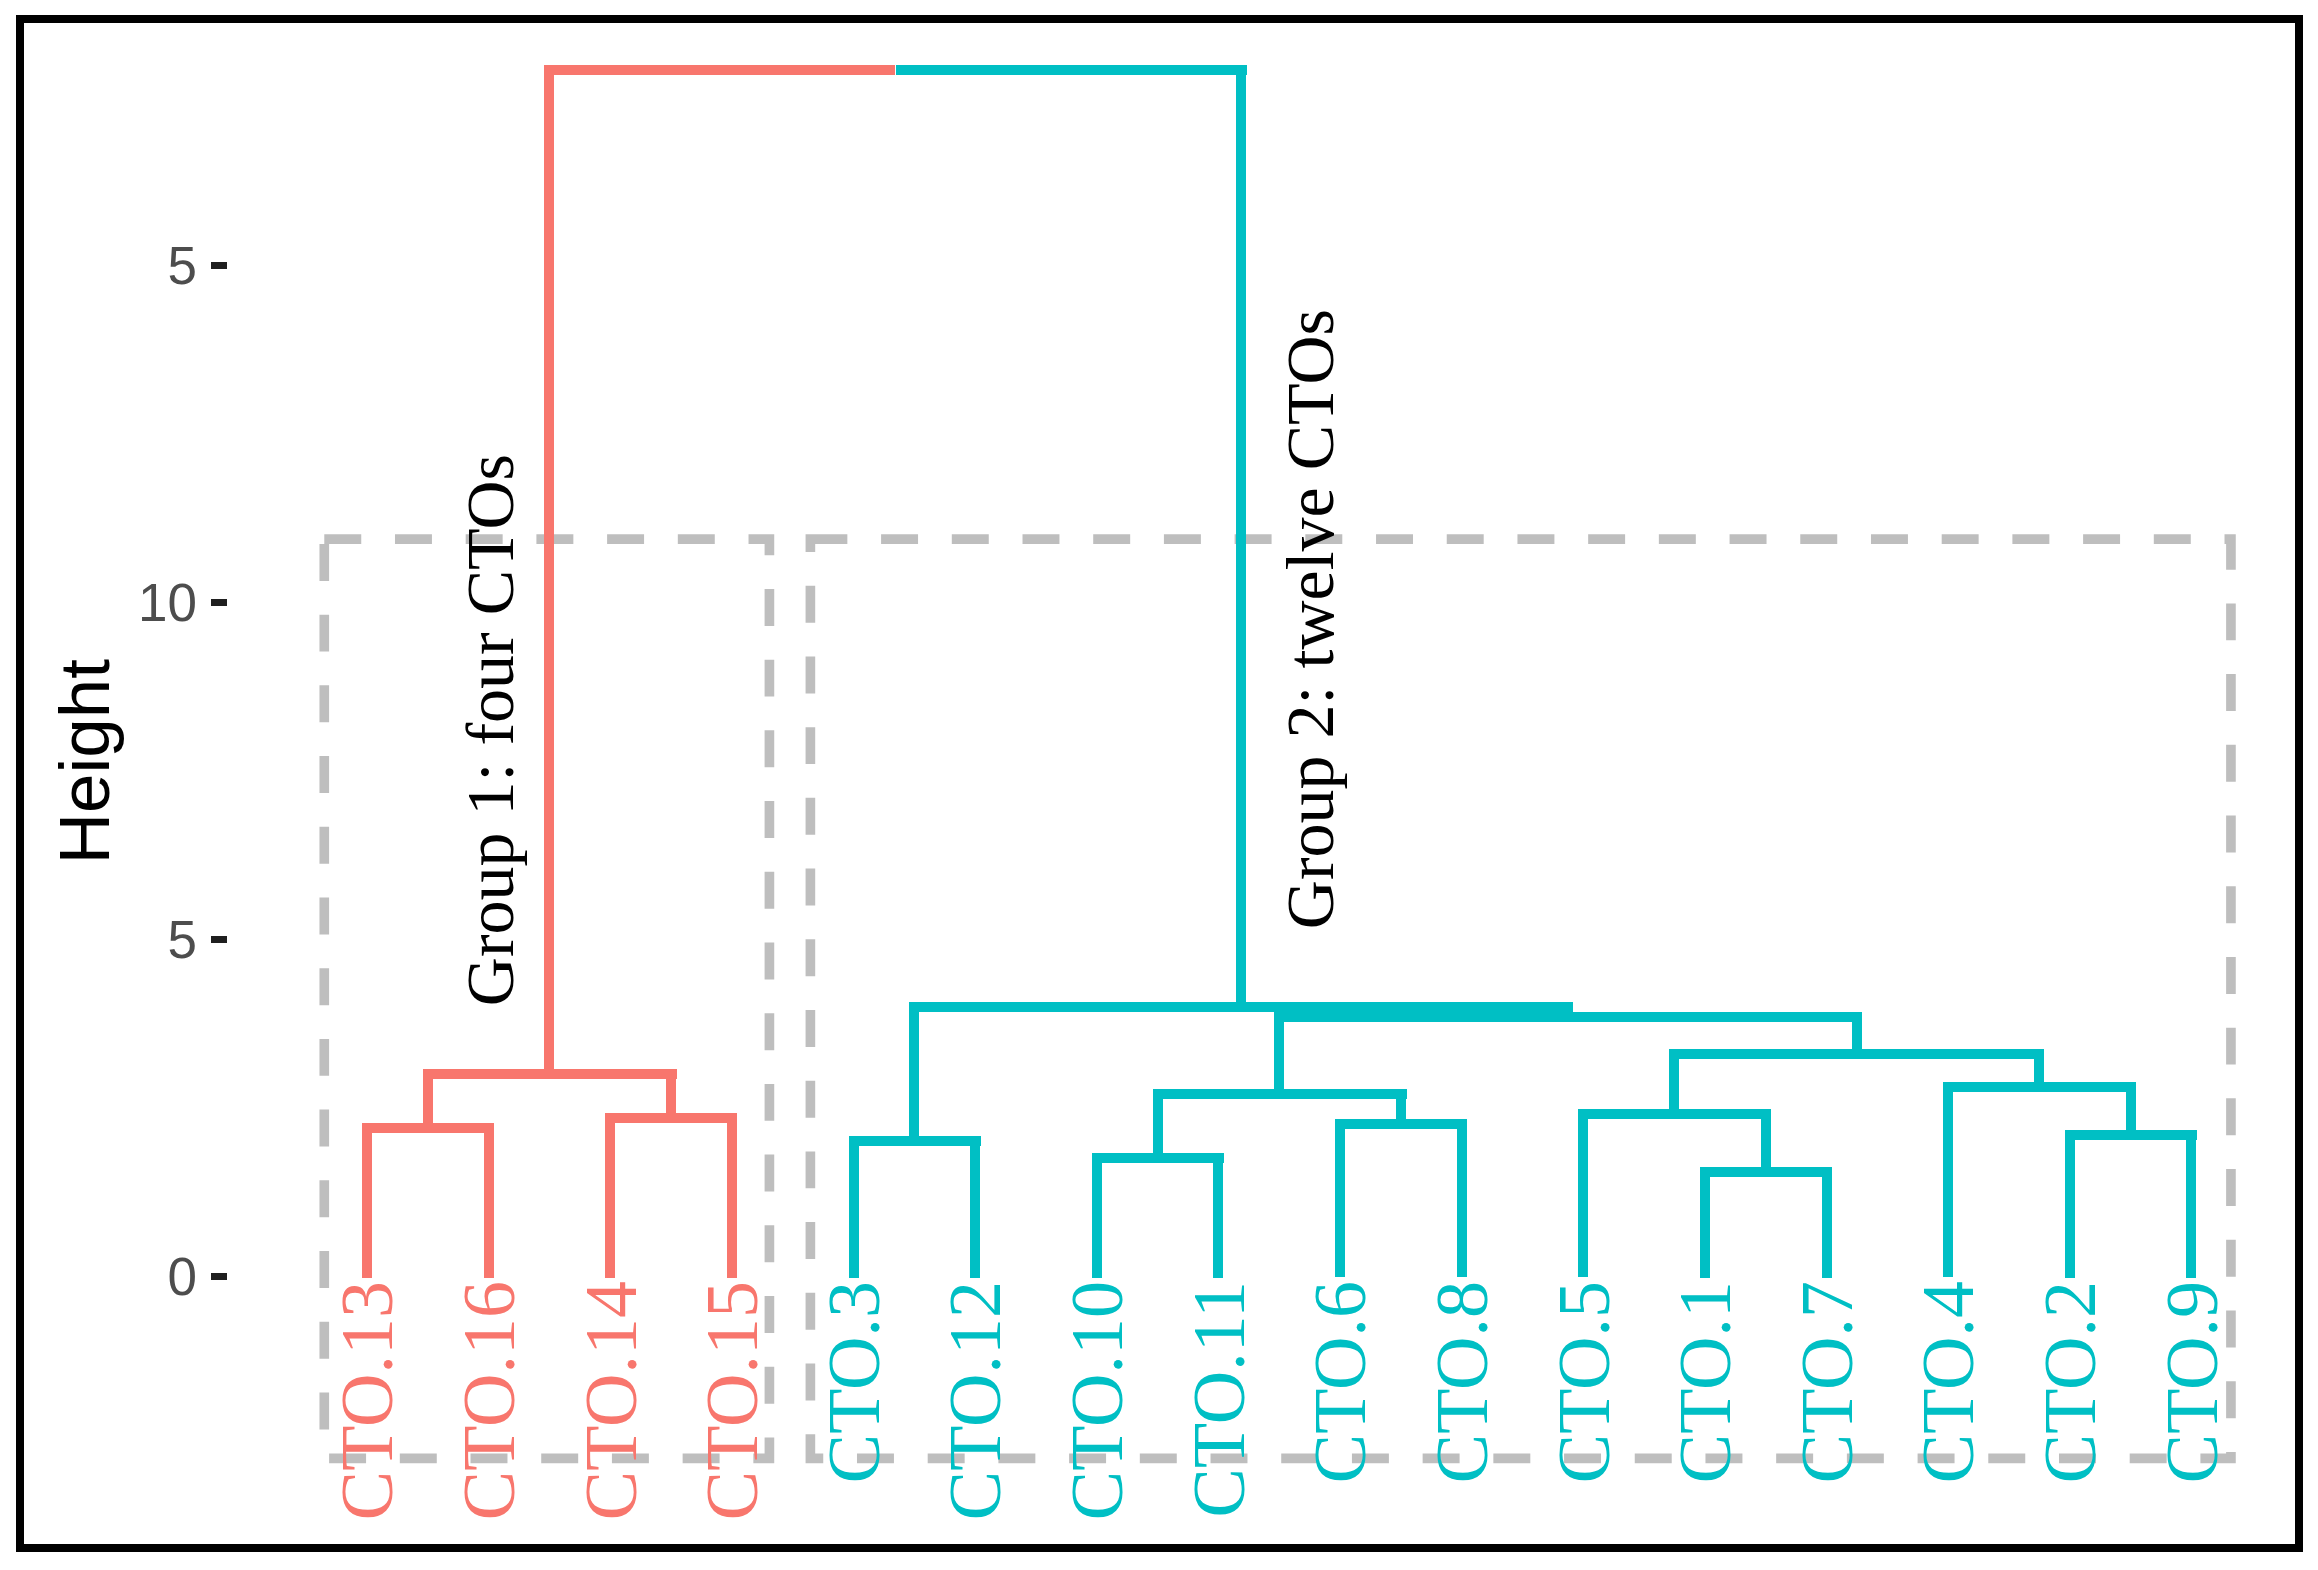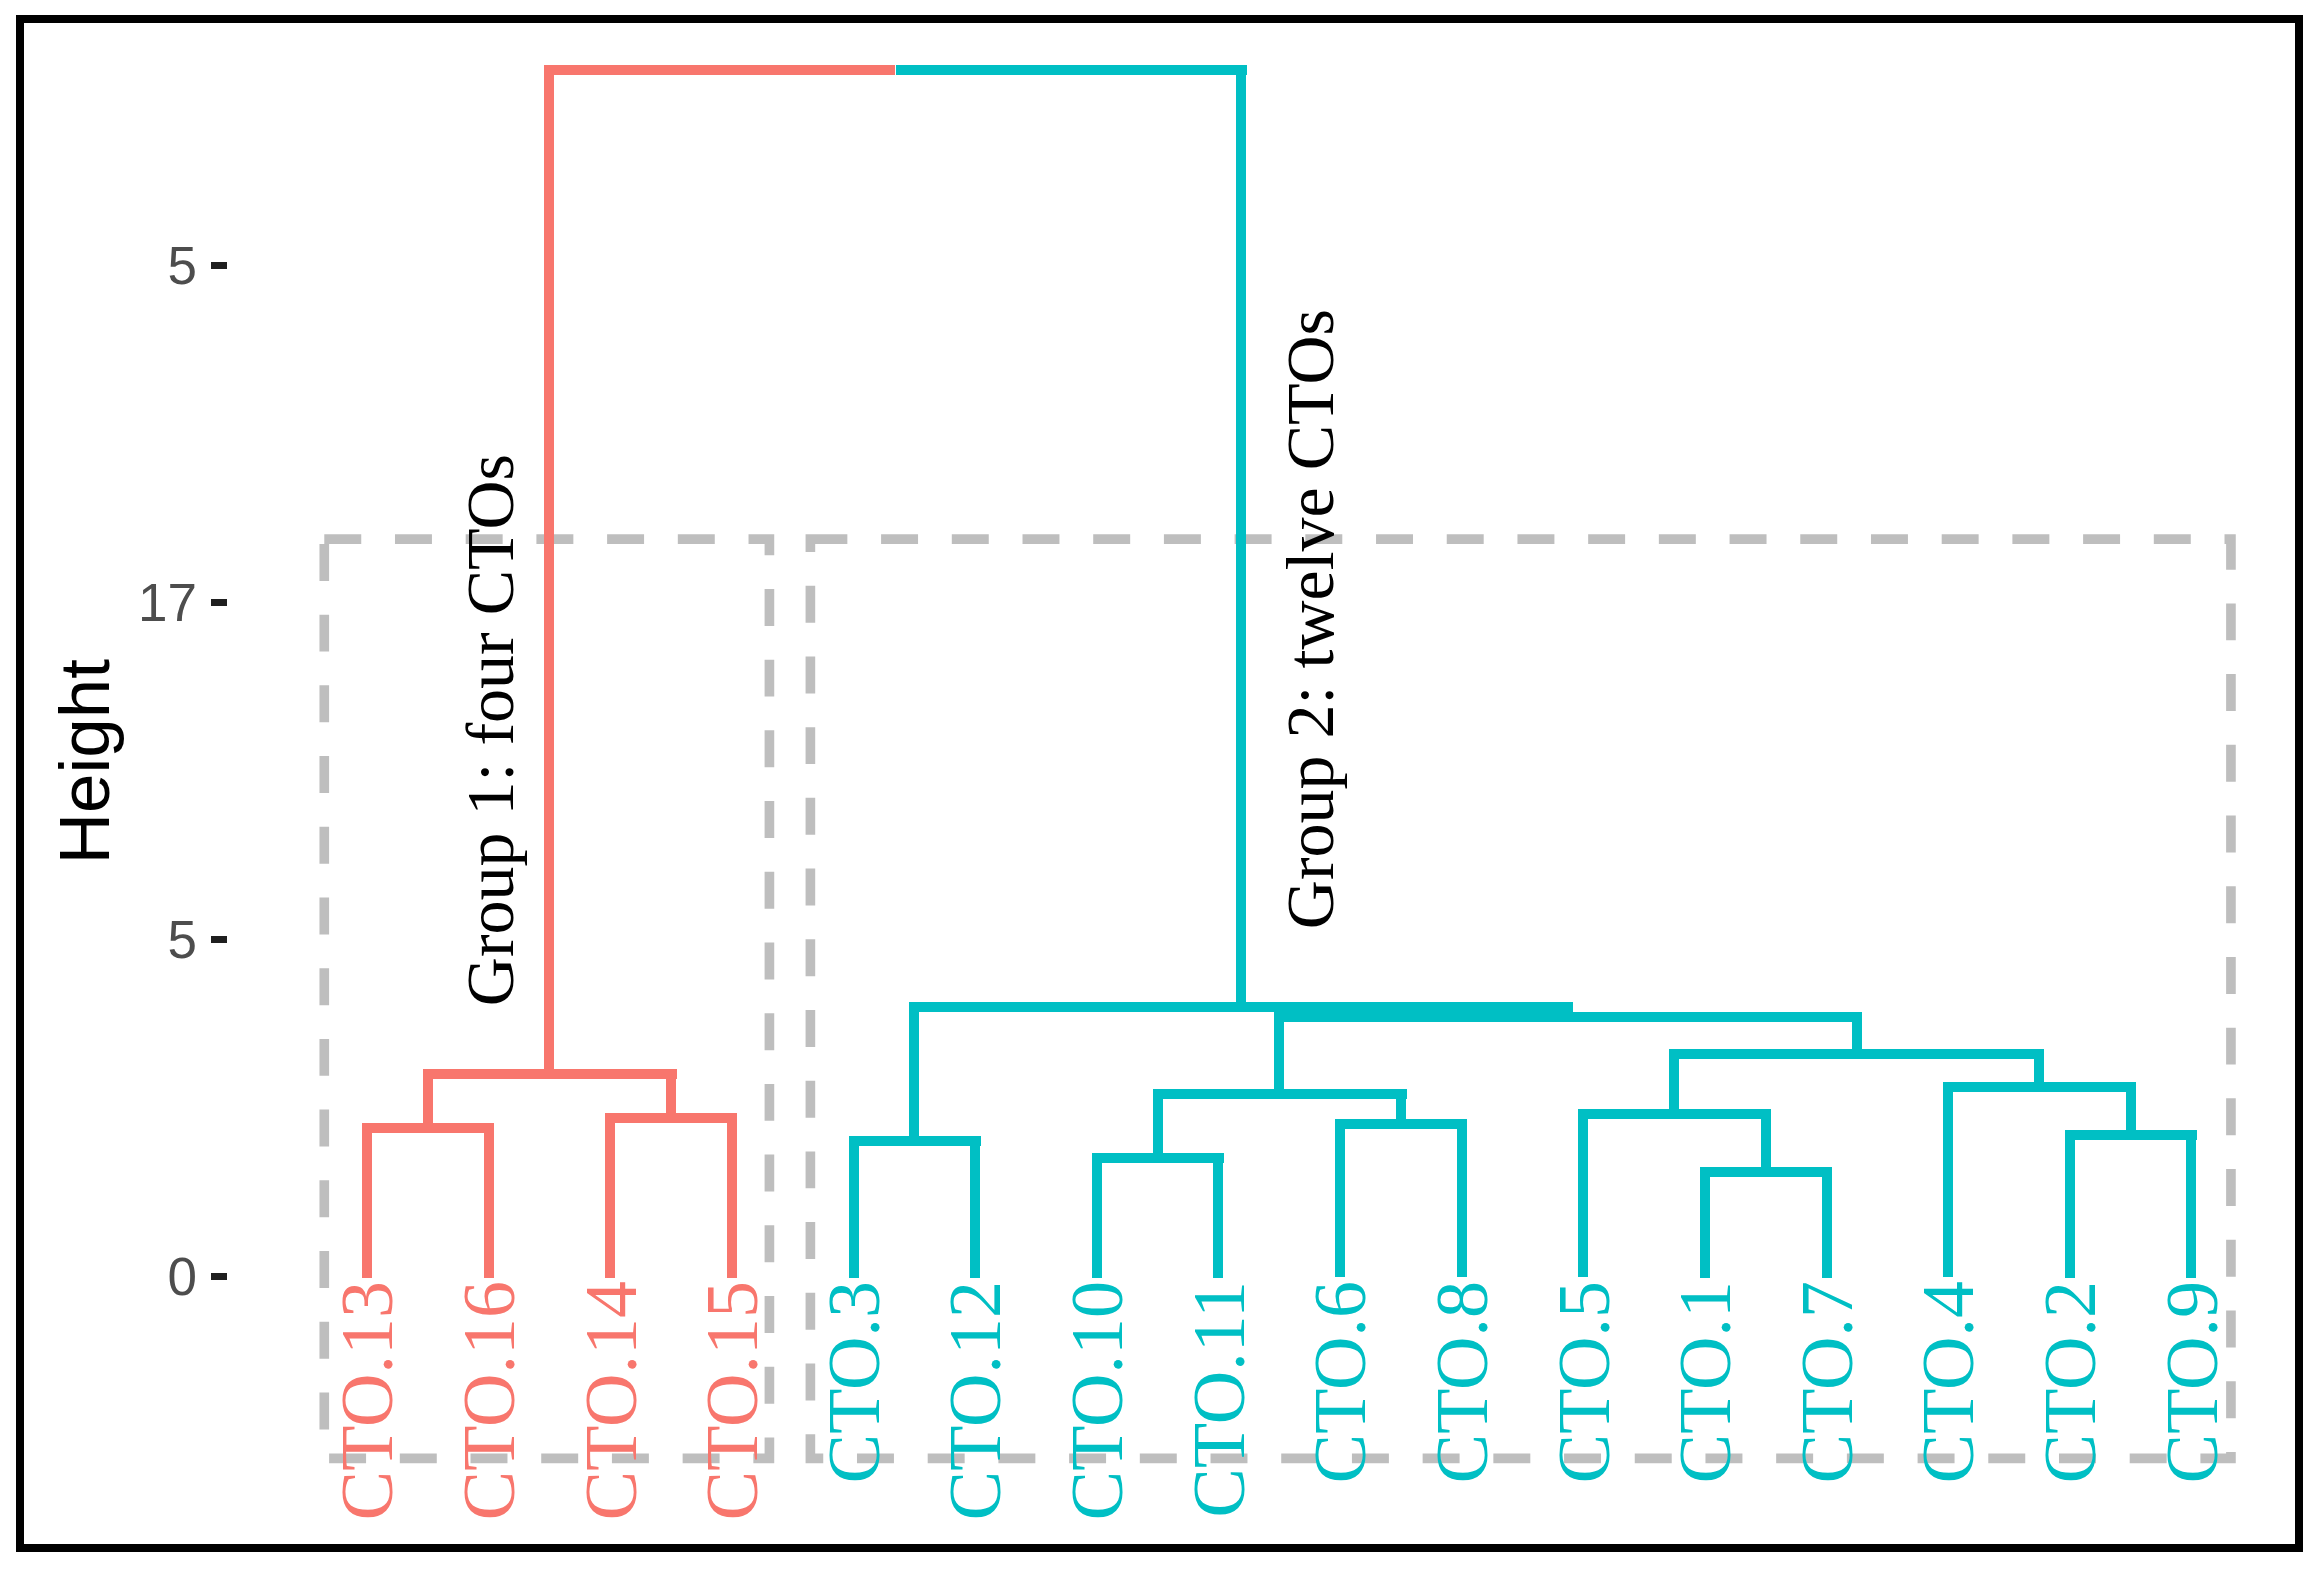--- a/index.html
+++ b/index.html
@@ -146,21 +146,21 @@
       <div class="seg" style="left: 544px; top: 65px; width: 351px; height: 10.4px; background: rgb(248, 118, 109);"></div>
       <div class="seg" style="left: 896px; top: 65px; width: 351px; height: 10.4px; background: rgb(0, 191, 196);"></div>
     </div>
 
   <div id="axis-layer">
       <div class="tick-mark" style="top: 1273px;"></div>
       <div class="tick-label" style="top: 1250px;">0</div>
       <div class="tick-mark" style="top: 936px;"></div>
       <div class="tick-label" style="top: 913px;">5</div>
       <div class="tick-mark" style="top: 599px;"></div>
-      <div class="tick-label" style="top: 576px;">17</div>
+      <div class="tick-label" style="top: 576px;">10</div>
       <div class="tick-mark" style="top: 262px;"></div>
       <div class="tick-label" style="top: 239px;">5</div>
     </div>
 
   <div class="rot-wrap" style="left:49px; top:659px;">
     <span class="rot axis-title">Height</span>
   </div>
 
   <div id="annot-layer">
       <div class="rot-wrap" style="left: 456px; top: 454px;"><span class="rot group-label" style="color: rgb(0, 0, 0);">Group 1: four CTOs</span></div>

